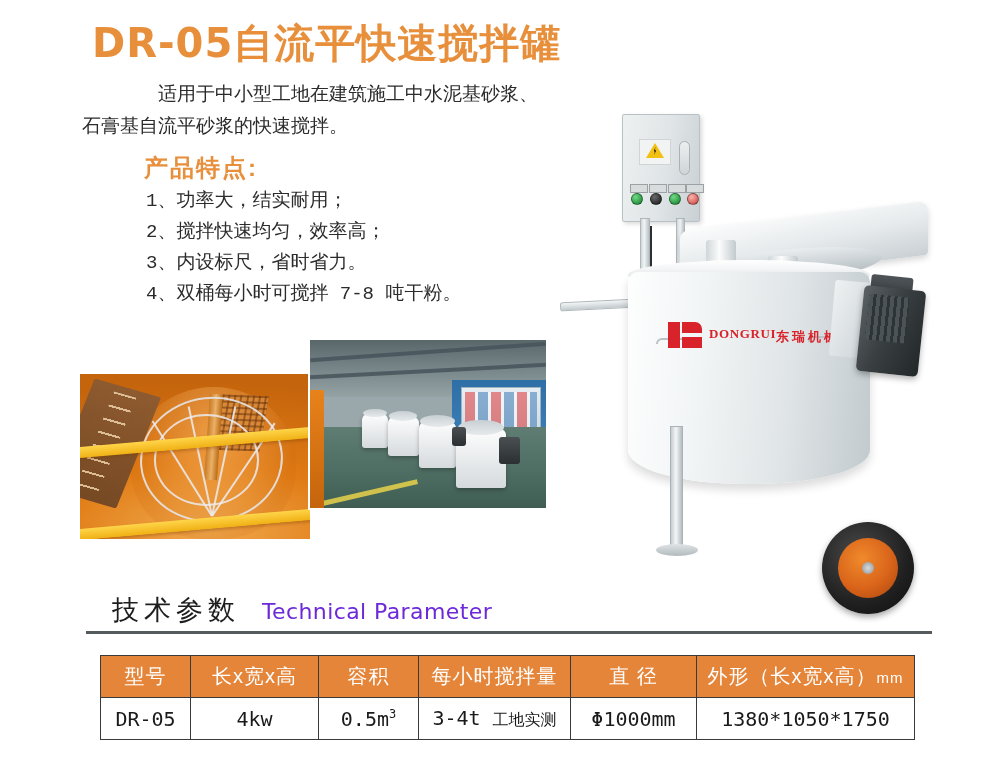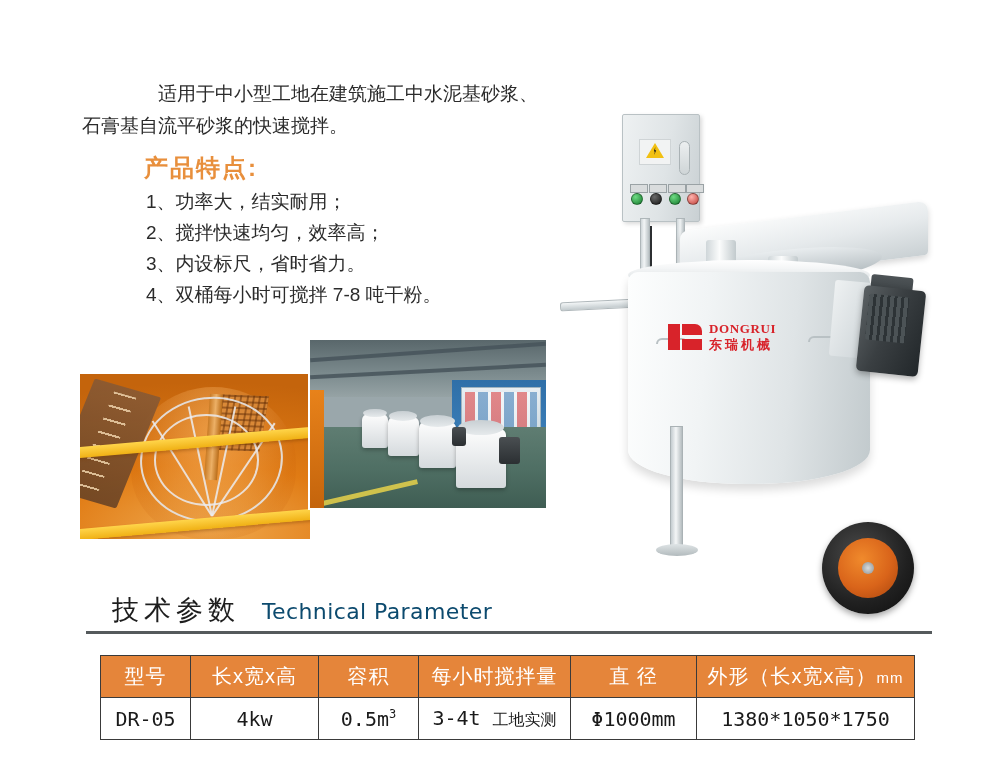--- a/index.html
+++ b/index.html
@@ -49,20 +49,21 @@
     font-weight: bold;
     color: #E88F3C;
     letter-spacing: 2px;
   }
   .features-list {
     position: absolute;
     left: 146px;
     top: 186px;
     width: 430px;
     list-style: none;
+    font-family: Liberation Mono, monospace;
   }
   .features-list li {
     font-size: 19px;
     line-height: 31px;
     color: #2b2b2b;
     white-space: nowrap;
   }
 
   
   .photo-interior {
@@ -376,21 +377,21 @@
   }
   .m-logo-mark .lm-r {
     position: absolute; left: 14px; top: 0;
     width: 20px; height: 11px; background: #d8232a;
     border-radius: 0 7px 0 0;
   }
   .m-logo-mark .lm-r2 {
     position: absolute; left: 14px; top: 15px;
     width: 20px; height: 11px; background: #d8232a;
   }
-  .m-logo-text { display: flex; flex-direction: column; line-height: 1; }
+  .m-logo-text { display: flex; flex-direction: row; line-height: 1; }
   .m-logo-en {
     font-size: 13px; font-weight: bold; color: #d8232a;
     letter-spacing: .6px; font-family: "Liberation Serif", serif;
   }
   .m-logo-cn {
     font-size: 13px; font-weight: bold; color: #d8232a;
     letter-spacing: 3px; margin-top: 3px;
   }
 
   .m-motor {
@@ -491,21 +492,21 @@
     gap: 22px;
   }
   .tech-cn {
     font-size: 27px;
     color: #1d1d1d;
     letter-spacing: 5px;
     font-weight: 500;
   }
   .tech-en {
     font-size: 22px;
-    color: #0c4a6e;
+    color: #6d28d9;
     letter-spacing: .4px;
     font-family: "DejaVu Sans", "Liberation Sans", sans-serif;
   }
   .tech-rule {
     position: absolute;
     left: 86px;
     top: 631px;
     width: 846px;
     height: 3px;
     background: #555a5c;
@@ -547,20 +548,21 @@
   table.spec th.col-dim     { width: 218px; }
   .sup { font-size: 12px; vertical-align: super; }
   .sub-note { font-size: 16px; font-family: "Liberation Sans", sans-serif; }
   .th-small { font-size: 15px; }
 </style>
 </head>
 <body>
 
 <div class="page">
 
+  <div class="title">DR-05自流平快速搅拌罐</div>
 
   <div class="intro">适用于中小型工地在建筑施工中水泥基砂浆、石膏基自流平砂浆的快速搅拌。</div>
 
   <div class="features-title">产品特点:</div>
   <ul class="features-list">
     <li>1、功率大，结实耐用；</li>
     <li>2、搅拌快速均匀，效率高；</li>
     <li>3、内设标尺，省时省力。</li>
     <li>4、双桶每小时可搅拌 7-8 吨干粉。</li>
   </ul>

